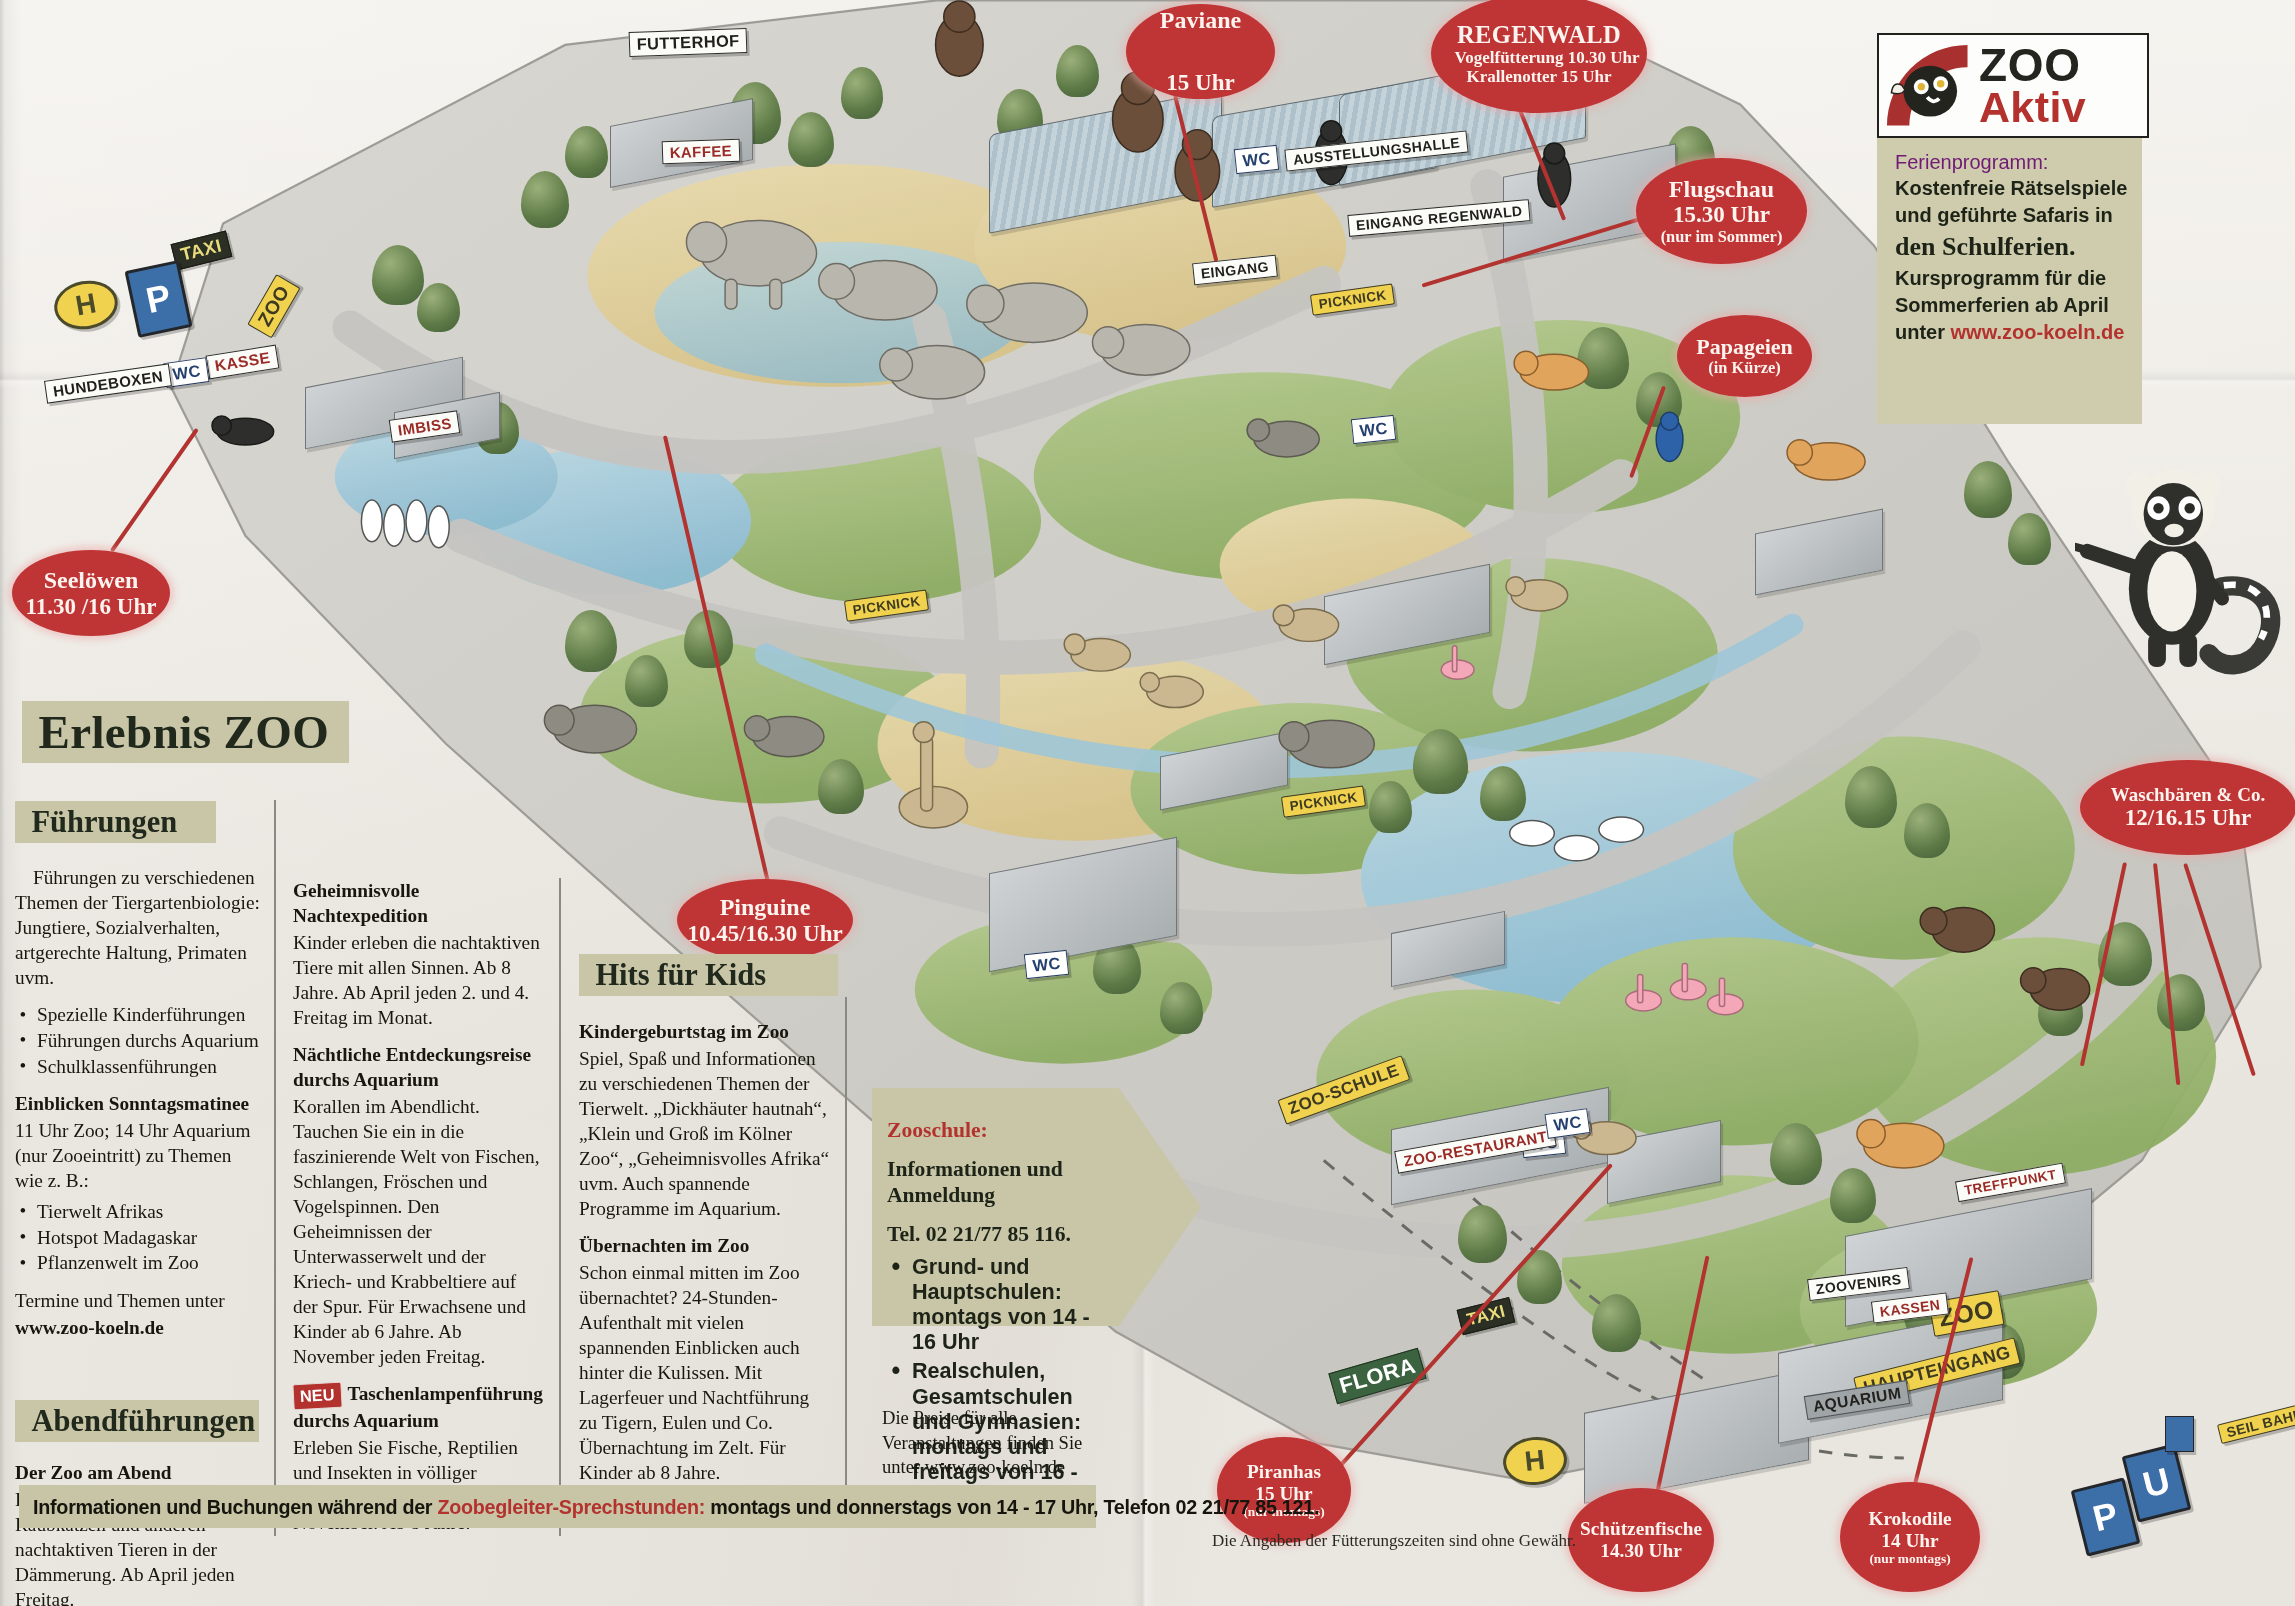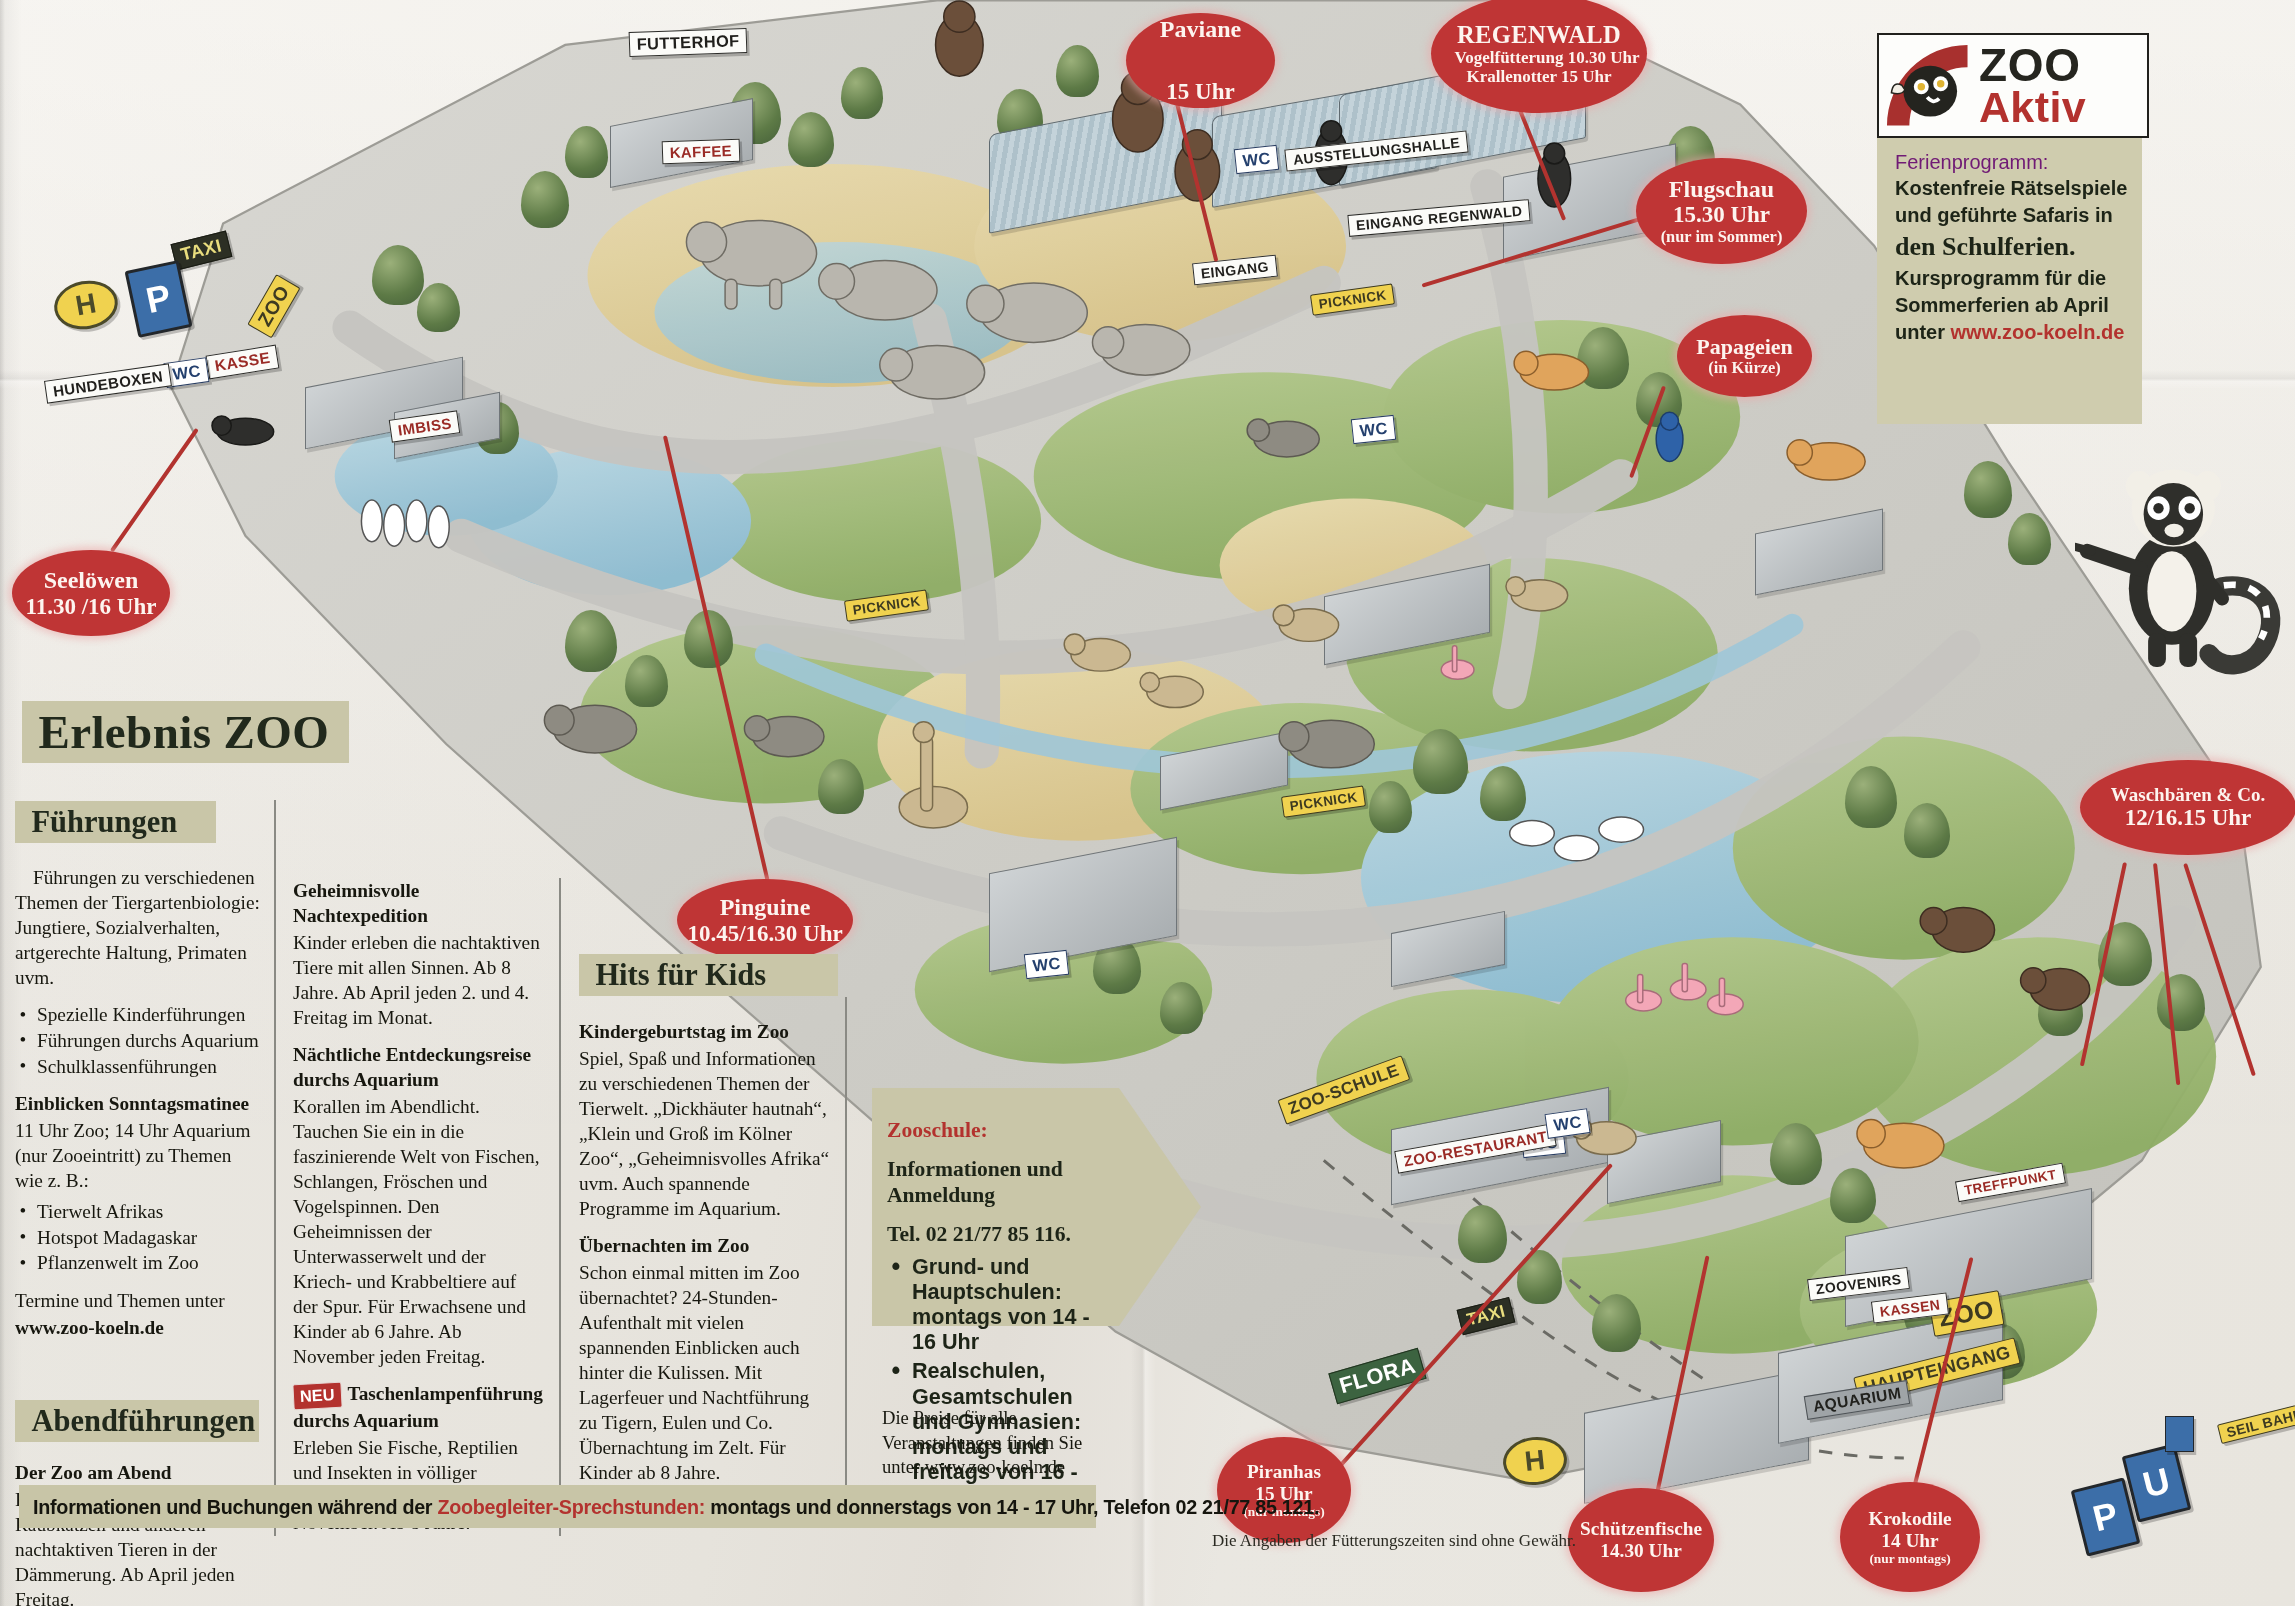--- a/index.html
+++ b/index.html
@@ -406,21 +406,21 @@
   <div class="leader" style="left:1666px;top:387px;width:97px;transform:rotate(110deg);"></div>
   <div class="leader" style="left:110px;top:550px;width:149px;transform:rotate(-55deg);"></div>
   <div class="leader" style="left:770px;top:900px;width:476px;transform:rotate(-103deg);"></div>
   <div class="leader" style="left:2127px;top:863px;width:208px;transform:rotate(102deg);"></div>
   <div class="leader" style="left:2157px;top:863px;width:223px;transform:rotate(84deg);"></div>
   <div class="leader" style="left:2187px;top:863px;width:223px;transform:rotate(72deg);"></div>
   <div class="leader" style="left:1331px;top:1473px;width:417px;transform:rotate(-48deg);"></div>
   <div class="leader" style="left:1653px;top:1503px;width:253px;transform:rotate(-78deg);"></div>
   <div class="leader" style="left:1912px;top:1488px;width:238px;transform:rotate(-76deg);"></div>
 
-  <div class="callout" style="left:1126px;top:13px;width:149px;height:95px;gap:36px;">
+  <div class="callout" style="left:1126px;top:4px;width:149px;height:95px;gap:36px;">
     <div class="l1">Paviane</div>
     <div class="l2">15 Uhr</div>
   </div>
 
   <div class="callout" style="left:1431px;top:-6px;width:216px;height:119px;">
     <div class="l1" style="font-size:24.5px;letter-spacing:0.4px;">REGENWALD</div>
     <div class="l3" style="font-size:17px;margin-left:16px;">Vogelfütterung 10.30 Uhr</div>
     <div class="l3" style="font-size:17px;">Krallenotter 15 Uhr</div>
   </div>
 

